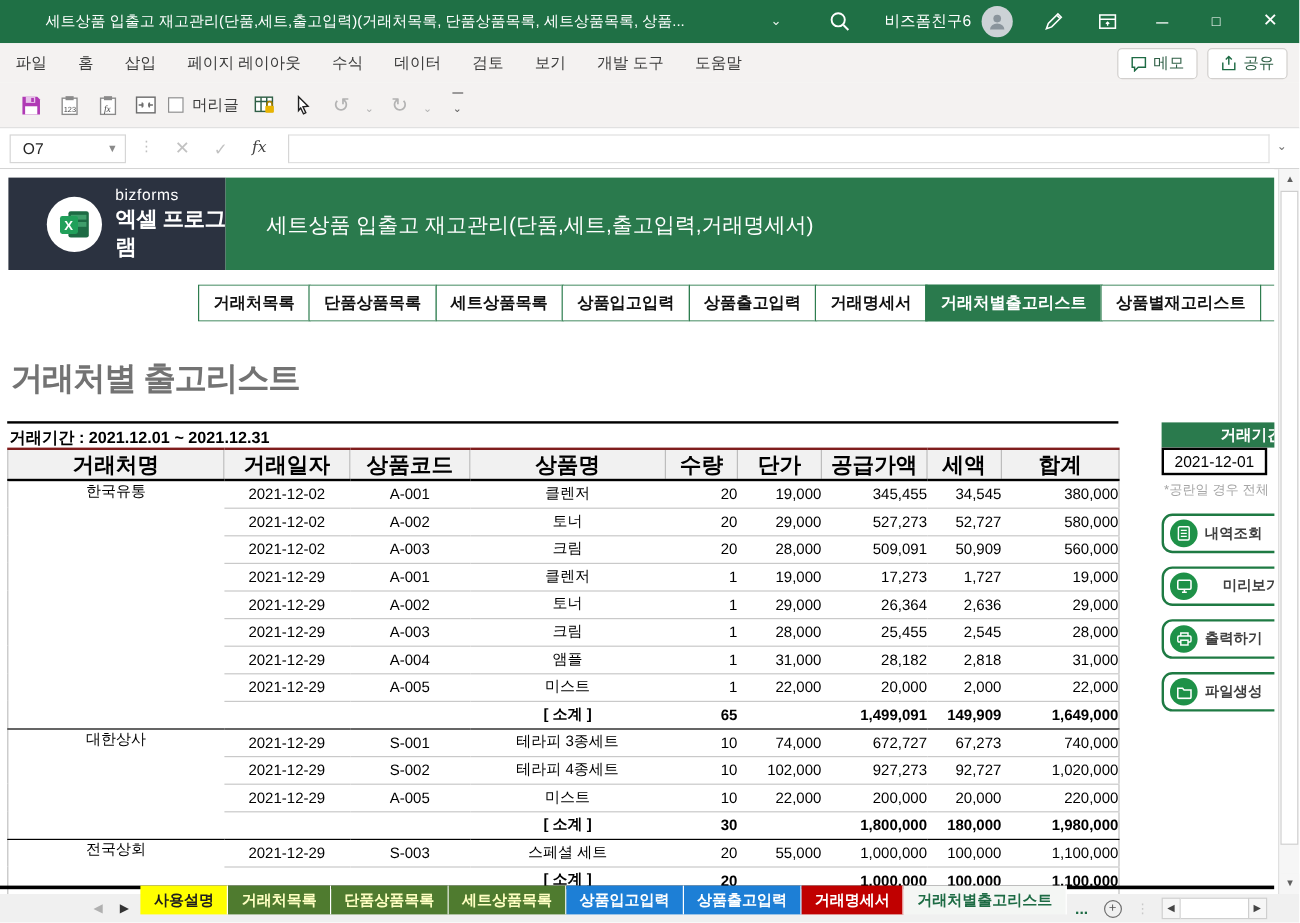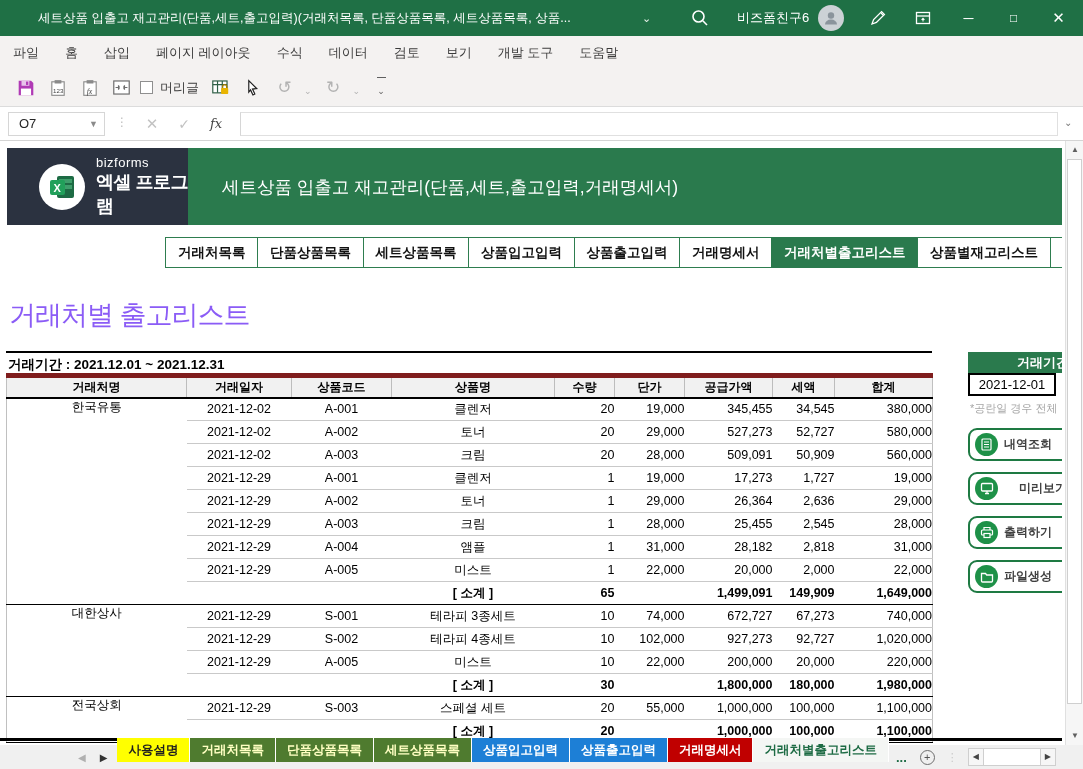--- a/index.html
+++ b/index.html
@@ -59,26 +59,26 @@
   .logo-l2 { color:#fff; font-size:18px; font-weight:700; letter-spacing:-0.5px; }
   .band-title { flex:1; background:#2a7a4d; color:#fff; display:flex; align-items:center; padding-left:34px; font-size:17.5px; }
 
   .guide-btn { position:absolute; top:96px; left:8px; width:142px; height:31px; background:#2b3240; border-radius:7px; color:#fff; font-size:13.5px; font-weight:700; display:flex; align-items:center; justify-content:center; gap:7px; }
   .go-icon { width:16px; height:16px; border:1.4px solid #fff; border-radius:50%; display:inline-flex; align-items:center; justify-content:center; font-size:10px; font-weight:400; }
   .navrow { position:absolute; top:96px; left:165px; width:897px; height:31px; display:flex; overflow:hidden; }
   .navbtn { height:31px; border:1.5px solid #2e7d4f; background:#fff; color:#111; font-size:13.5px; font-weight:700; display:flex; align-items:center; padding:0 12px; white-space:nowrap; margin-left:-1.5px; }
   .navbtn:first-child { margin-left:0; }
   .navbtn.active { background:#2a7a4d; border-color:#2a7a4d; color:#fff; }
 
-  .page-title { position:absolute; top:156px; left:9px; font-size:27px; font-weight:400; color:#8b5cf6; letter-spacing:-1px; }
+  .page-title { position:absolute; top:156px; left:9px; font-size:27px; font-weight:700; color:#737373; letter-spacing:-1px; }
   .rule { position:absolute; top:210px; left:6px; width:926px; height:2px; background:#000; }
   .period { position:absolute; top:215px; left:8px; font-size:13.5px; font-weight:700; color:#000; }
 
   table.out { position:absolute; top:232px; left:6px; width:926px; border-collapse:collapse; table-layout:fixed; font-size:12.5px; color:#000; border-left:1px solid #c0c0c0; border-right:1px solid #c0c0c0; }
-  table.out th { height:22px; background:#f1f1f1; font-weight:700; border-top:5px solid #7f1d1d; border-bottom:2px solid #000; border-left:1px solid #bdbdbd; font-size:12px; }
+  table.out th { height:22px; background:#f1f1f1; font-weight:700; border-top:2px solid #7f1d1d; border-bottom:2px solid #000; border-left:1px solid #bdbdbd; font-size:18px; }
   table.out th:first-child { border-left:none; }
   table.out td { height:23px; padding:0; }
   td.c-center { text-align:center; }
   td.c-num { text-align:right; padding-right:10px; }
   tr.data-row td { border-top:1px solid #c9c9c9; }
   tr.group-start td { border-top:none; }
   td.client-cell { text-align:center; vertical-align:top; padding-top:4px; border-bottom:1.5px solid #000; border-top:none !important; }
   tr.subtotal-row td { border-top:1px solid #c9c9c9; border-bottom:1.5px solid #000; font-weight:700; }
   .bottom-line { position:absolute; top:597px; left:0; width:1062px; height:2.5px; background:#000; }
 
@@ -156,20 +156,35 @@
         <div class="rtab">홈</div>
         <div class="rtab">삽입</div>
         <div class="rtab">페이지 레이아웃</div>
         <div class="rtab">수식</div>
         <div class="rtab">데이터</div>
         <div class="rtab">검토</div>
         <div class="rtab">보기</div>
         <div class="rtab">개발 도구</div>
         <div class="rtab">도움말</div>
       </div>
+    <div class="mb-right">
+      <span class="pill">
+        <svg width="14" height="14" viewBox="0 0 14 14">
+            <path d="M1.5 2h11v8h-6l-3 3v-3h-2z" fill="none" stroke="#1d6b44" stroke-width="1.2"></path>
+          </svg>
+        <span>메모</span>
+      </span>
+      <span class="pill">
+        <svg width="14" height="14" viewBox="0 0 14 14">
+            <path d="M2 6v6h10V6" fill="none" stroke="#1d6b44" stroke-width="1.2"></path>
+            <path d="M7 8V1.5 M4.5 3.5 L7 1 l2.5 2.5" fill="none" stroke="#1d6b44" stroke-width="1.2"></path>
+          </svg>
+        <span>공유</span>
+      </span>
+    </div>
   </div>
 
   <div class="qatbar">
     <span class="qat-item">
       <svg width="18" height="18" viewBox="0 0 16 16">
           <path d="M1.5 1.5 h11 l2 2 v11 h-13 z" fill="#b03ab5"></path>
           <rect x="4" y="1.5" width="7" height="4.5" fill="#e7c3ea"></rect>
           <rect x="8" y="2.3" width="2" height="3" fill="#b03ab5"></rect>
           <rect x="3.5" y="8.5" width="9" height="6" fill="#fff"></rect>
         </svg>

